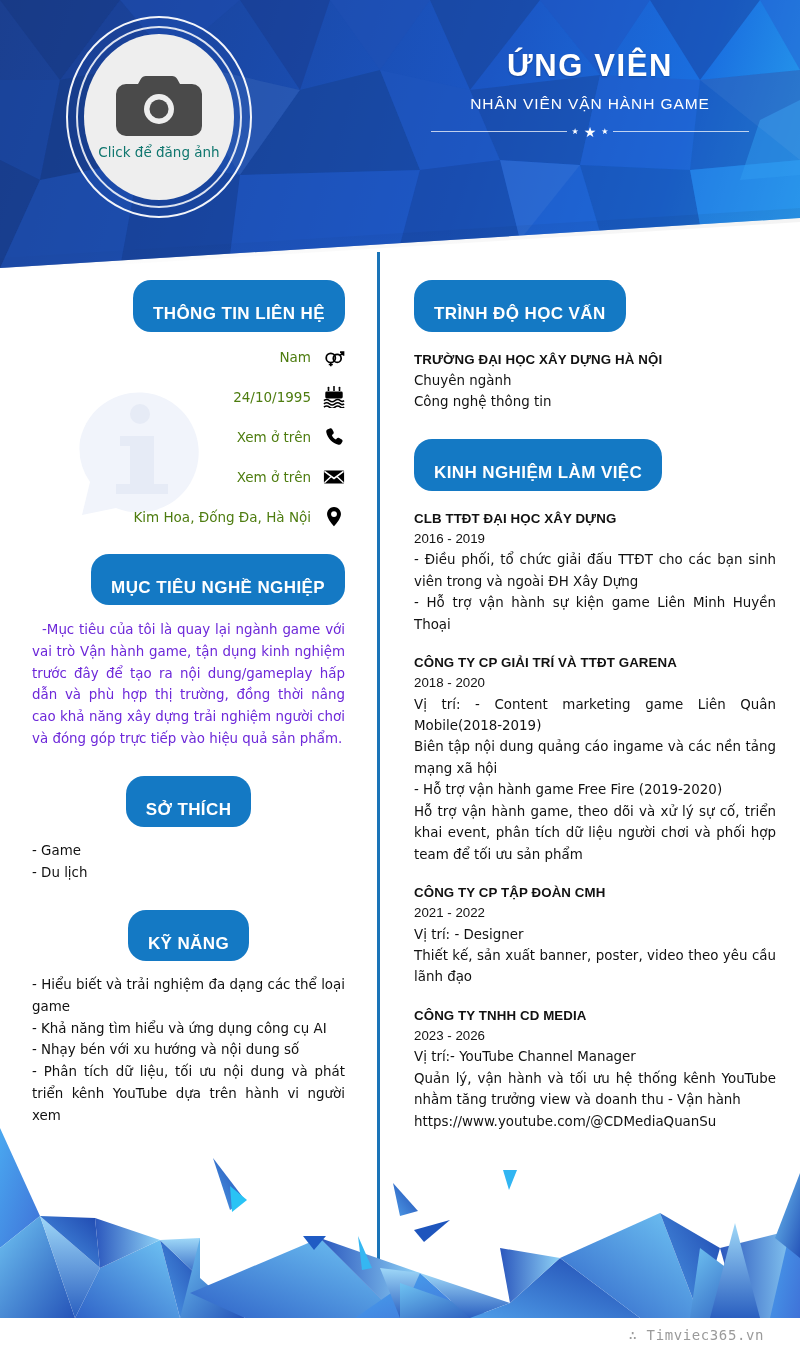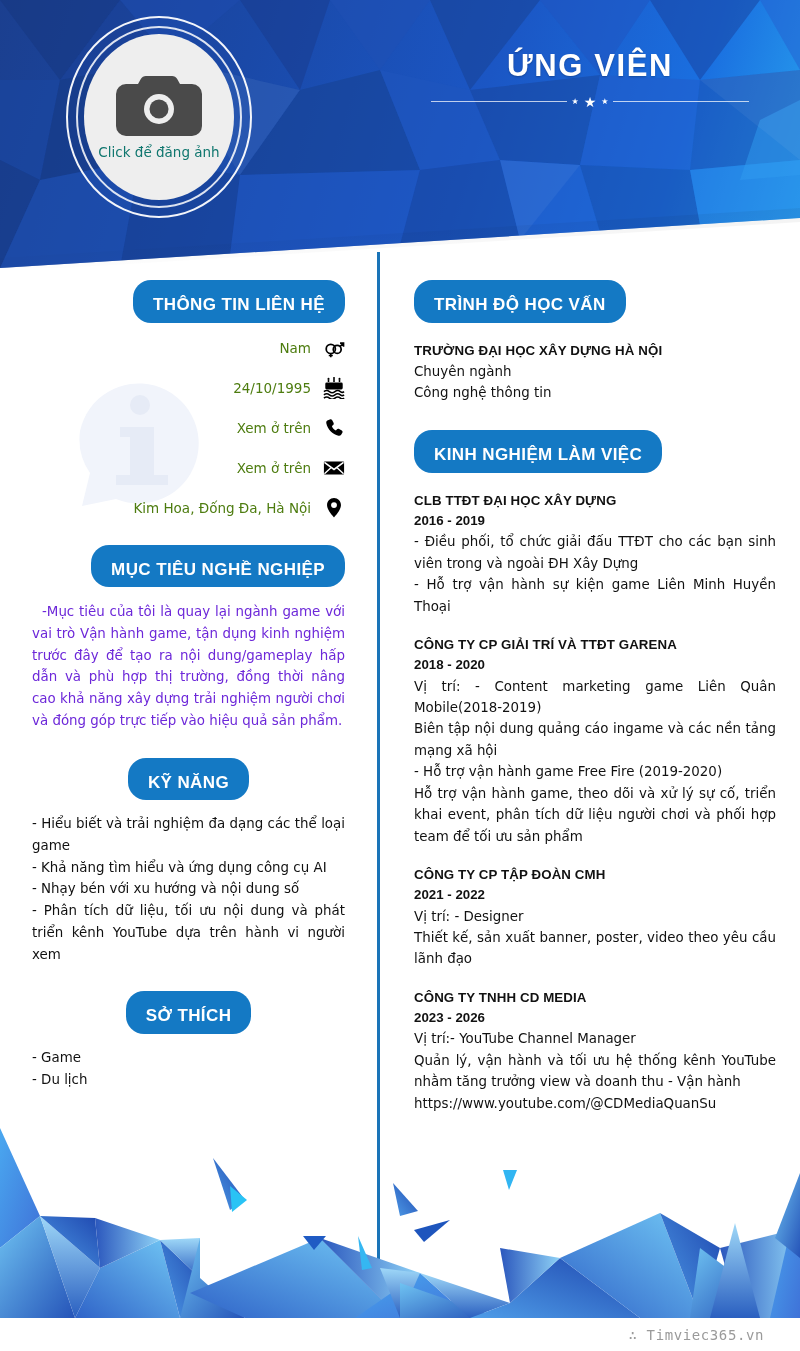--- a/index.html
+++ b/index.html
@@ -132,21 +132,21 @@
     padding: 0 24px 0 34px;
   }
 
   
   .pill {
     display: inline-block;
     background: #1479c4;
     color: #ffffff;
     font-weight: bold;
     border-radius: 18px;
-    padding: 16px 20px 8px 20px;
+    padding: 25px 20px 8px 20px;
     font-size: 17px;
     letter-spacing: 0.4px;
     line-height: 1.1;
     white-space: nowrap;
   }
   .pill-row-right { text-align: right; }
   .pill-row-left  { text-align: left; }
   .pill-row-center{ text-align: center; }
 
   
@@ -213,21 +213,21 @@
   .entry:first-of-type { margin-top: 14px; }
   .entry-title {
     font-size: 13.3px;
     font-weight: bold;
     color: #111111;
     letter-spacing: 0.1px;
     line-height: 1.5;
   }
   .entry-date {
     font-size: 13.3px;
-    font-weight: bold;
+    font-weight: normal;
     color: #111111;
     line-height: 1.55;
   }
   .entry-line {
     font-size: 13.4px;
     color: #111111;
     line-height: 1.6;
     font-family: "DejaVu Sans", "Liberation Sans", sans-serif;
   }
   .entry-line.j { text-align: justify; }
@@ -318,20 +318,21 @@
           <path fill="#4a4a4a" d="M30 2h26a6 6 0 0 1 5.2 3L64 10h12a10 10 0 0 1 10 10v32a10 10 0 0 1-10 10H10A10 10 0 0 1 0 52V20A10 10 0 0 1 10 10h12l2.8-5A6 6 0 0 1 30 2z"></path>
           <circle cx="43" cy="35" r="15" fill="#eeeeee"></circle>
           <circle cx="43" cy="35" r="9.5" fill="#4a4a4a"></circle>
         </svg>
         <div class="photo-caption">Click để đăng ảnh</div>
       </div>
     </div>
 
     <div class="header-title-block">
       <div class="h-name">ỨNG VIÊN</div>
+      <div class="h-role">NHÂN VIÊN VẬN HÀNH GAME</div>
       <div class="h-divider">
         <span class="ln"></span>
         <span class="sm">★</span>
         <span class="bg">★</span>
         <span class="sm">★</span>
         <span class="ln"></span>
       </div>
     </div>
   </div>
 
@@ -413,37 +414,37 @@
 
     <div class="lblock" style="margin-top:26px;">
       <div class="pill-row-right">
         <span class="pill">MỤC TIÊU NGHỀ NGHIỆP</span>
       </div>
       <div class="body-text lead">-Mục tiêu của tôi là quay lại ngành game với vai trò Vận hành game, tận dụng kinh nghiệm trước đây để tạo ra nội dung/gameplay hấp dẫn và phù hợp thị trường, đồng thời nâng cao khả năng xây dựng trải nghiệm người chơi và đóng góp trực tiếp vào hiệu quả sản phẩm.</div>
     </div>
 
     <div class="lblock" style="margin-top:26px;">
       <div class="pill-row-center">
+        <span class="pill">SỞ THÍCH</span>
+      </div>
+      <div class="list-text">
+        <div class="li nj">- Game</div>
+        <div class="li nj">- Du lịch</div>
+      </div>
+    </div>
+
+    <div class="lblock" style="margin-top:26px;">
+      <div class="pill-row-center">
         <span class="pill">KỸ NĂNG</span>
       </div>
       <div class="list-text">
         <div class="li">- Hiểu biết và trải nghiệm đa dạng các thể loại game</div>
         <div class="li nj">- Khả năng tìm hiểu và ứng dụng công cụ AI</div>
         <div class="li nj">- Nhạy bén với xu hướng và nội dung số</div>
         <div class="li">- Phân tích dữ liệu, tối ưu nội dung và phát triển kênh YouTube dựa trên hành vi người xem</div>
-      </div>
-    </div>
-
-    <div class="lblock" style="margin-top:26px;">
-      <div class="pill-row-center">
-        <span class="pill">SỞ THÍCH</span>
-      </div>
-      <div class="list-text">
-        <div class="li nj">- Game</div>
-        <div class="li nj">- Du lịch</div>
       </div>
     </div>
   </div>
 
   <div class="right-col">
 
     <div class="rblock">
       <div class="pill-row-left">
         <span class="pill">TRÌNH ĐỘ HỌC VẤN</span>
       </div>

